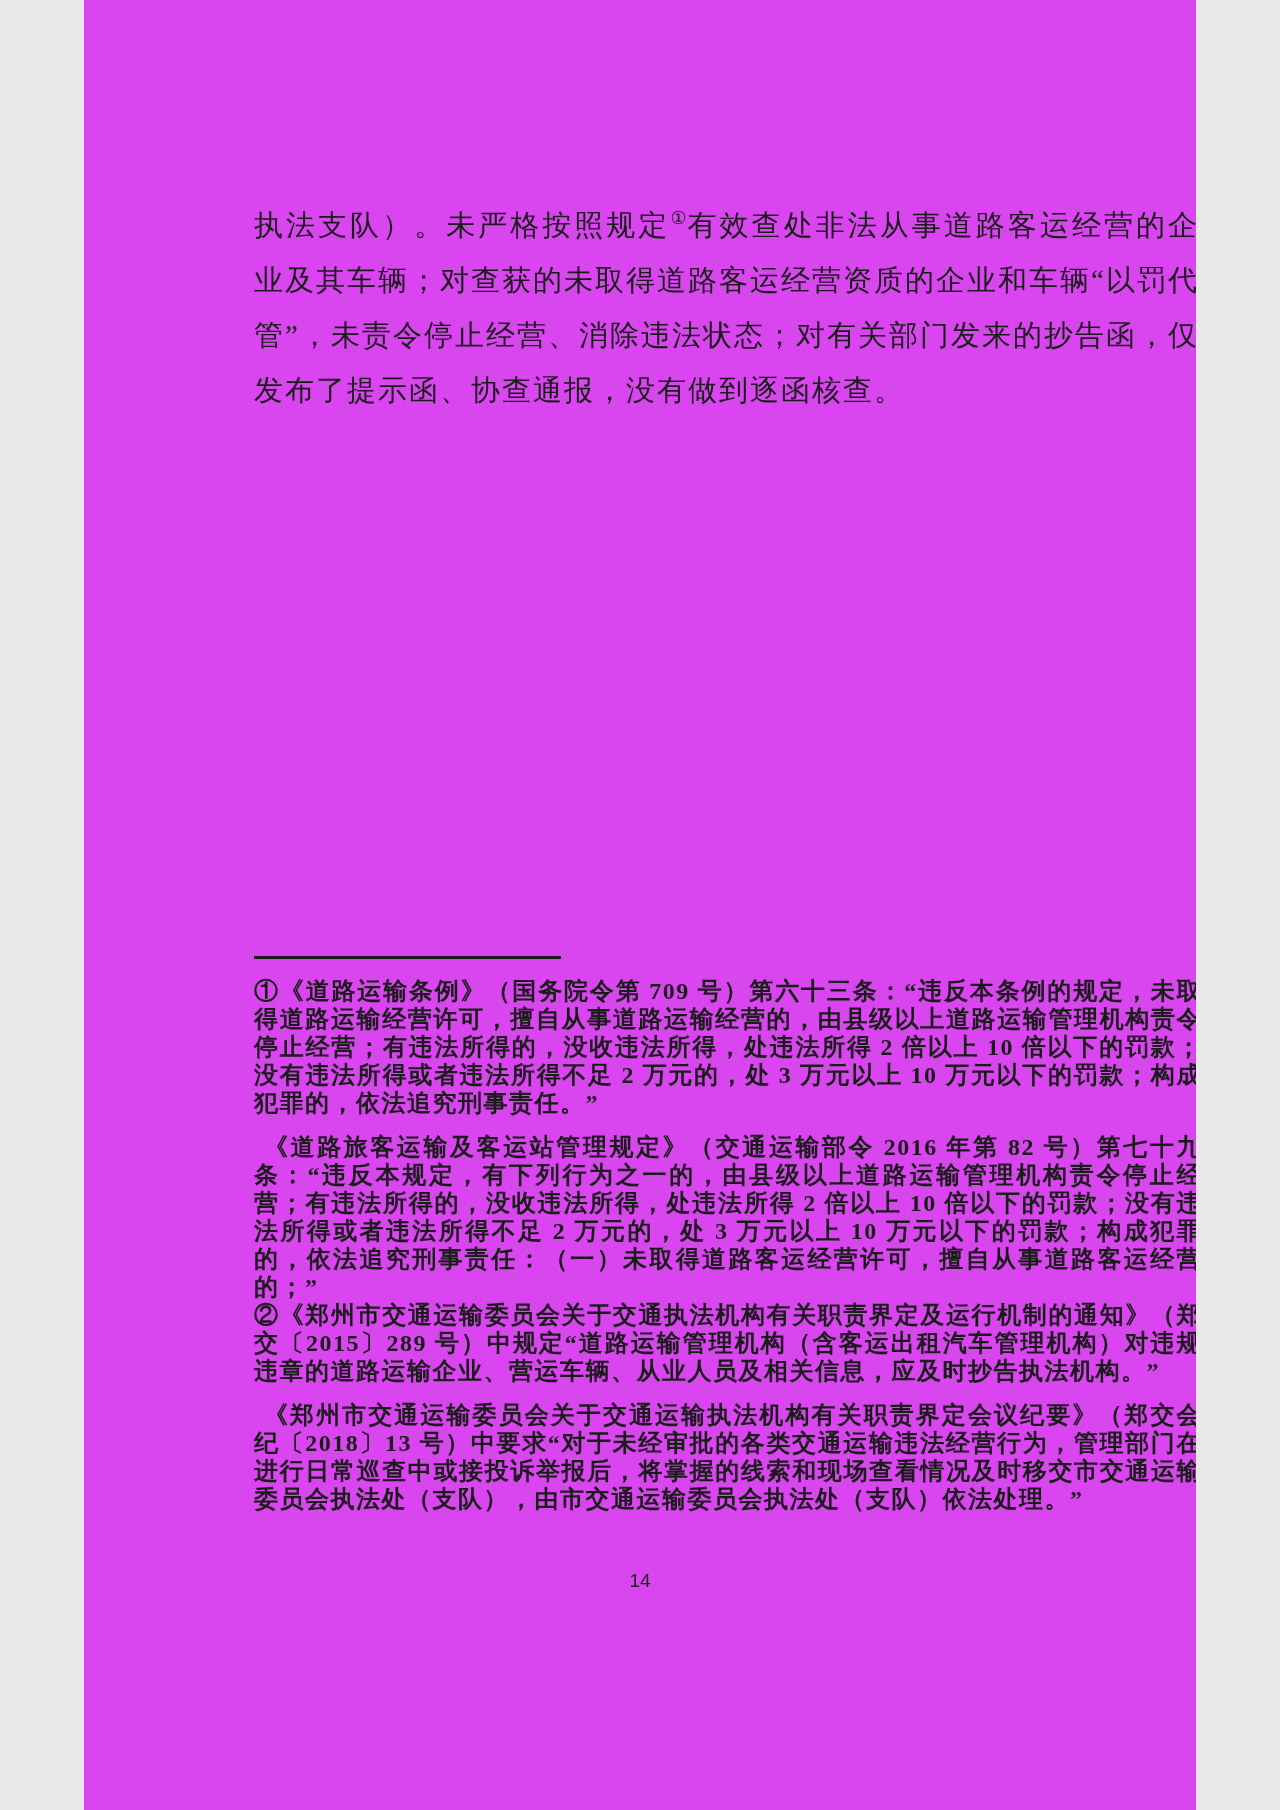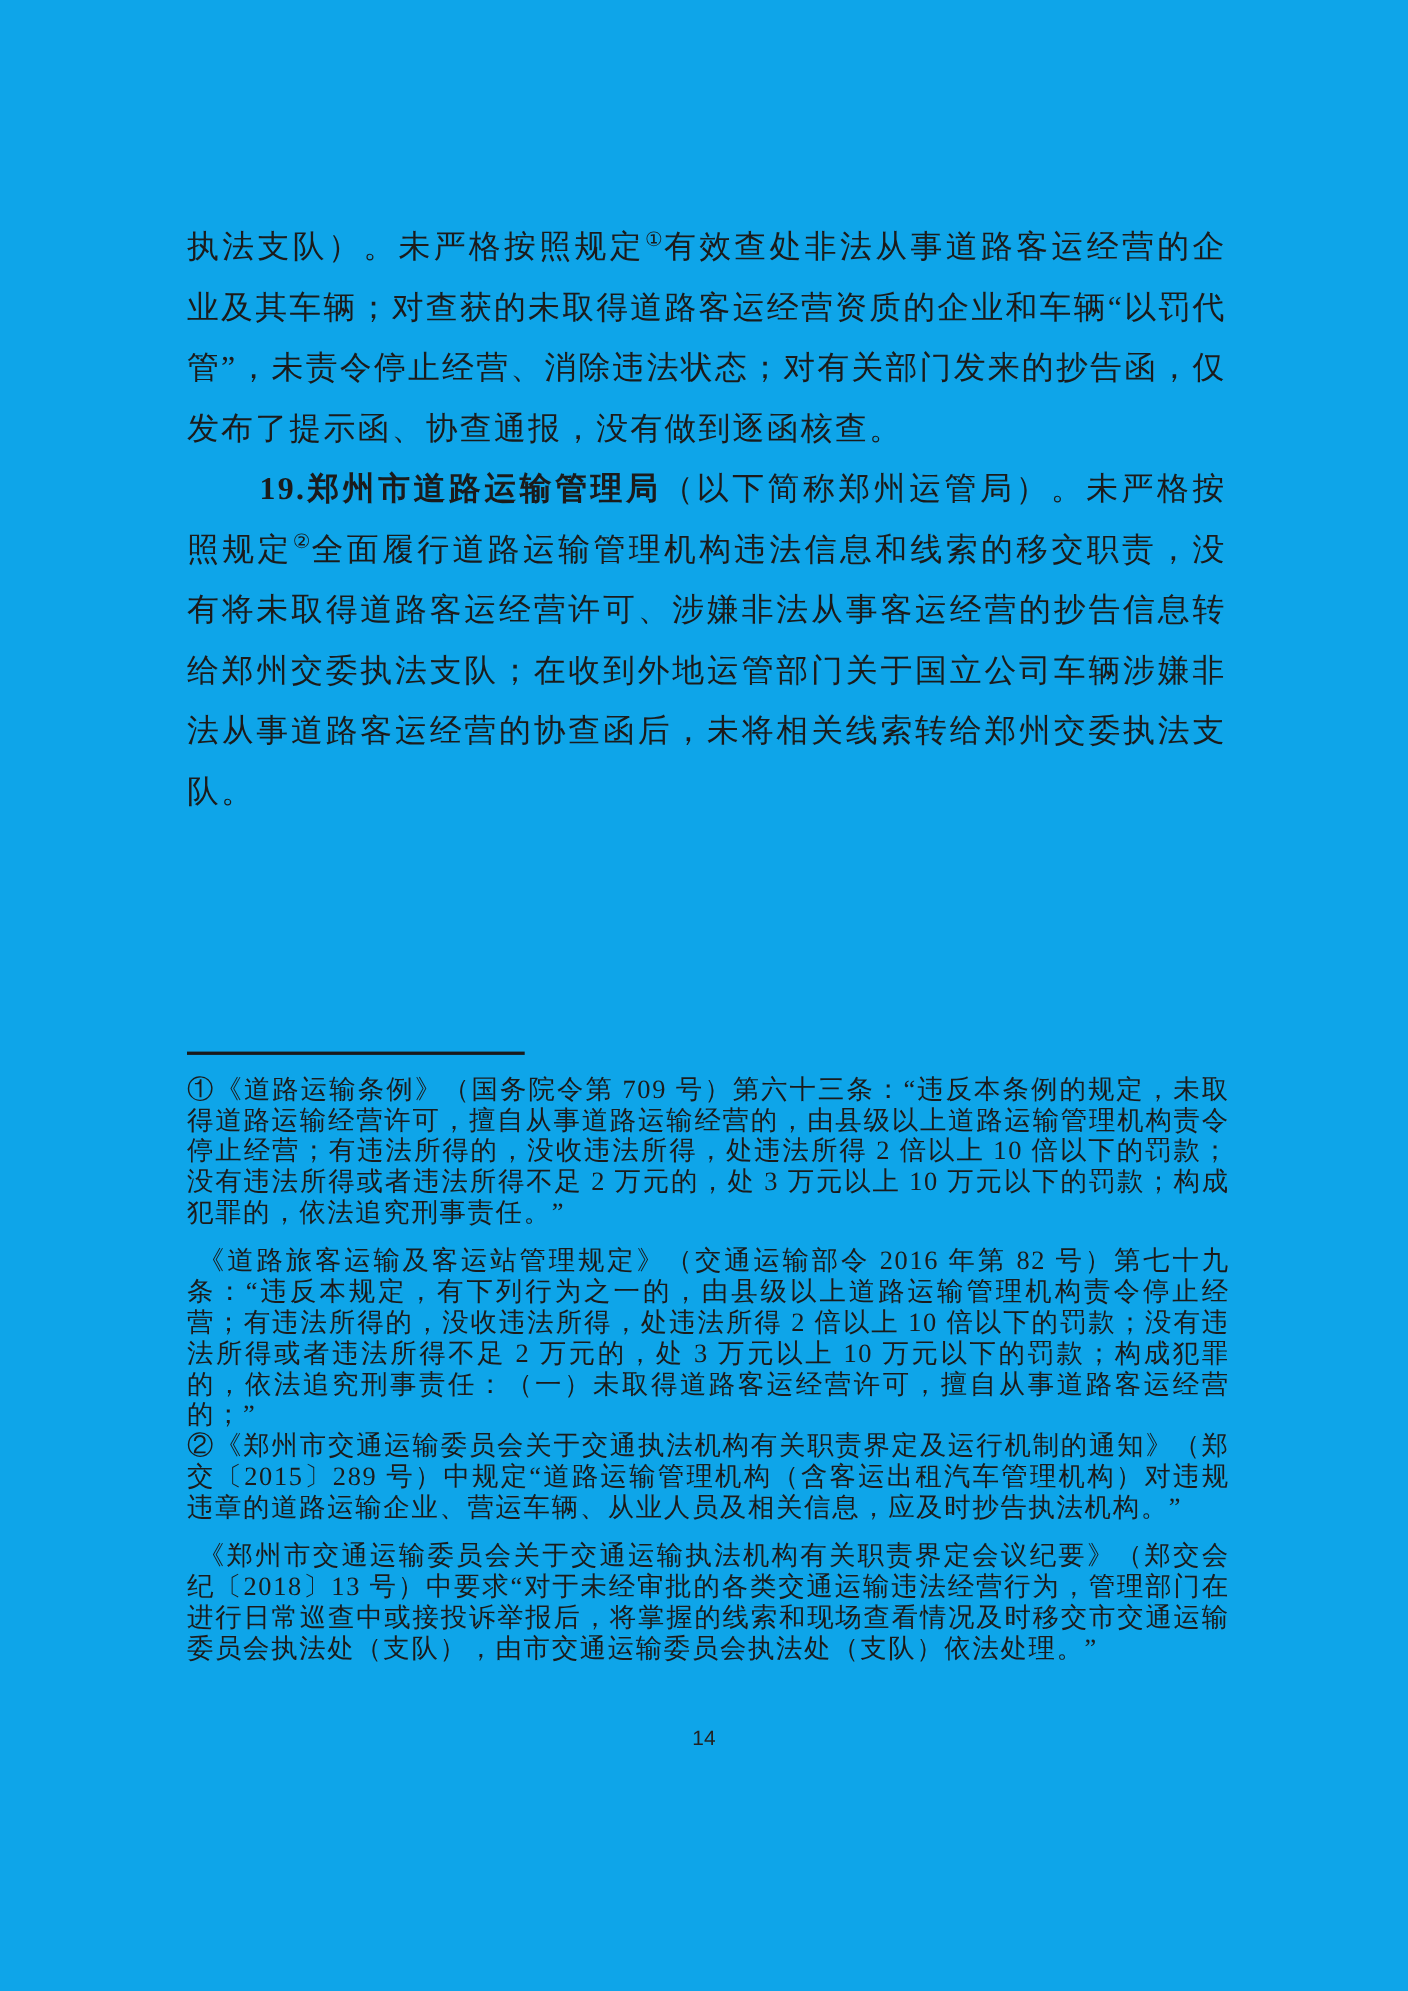--- a/index.html
+++ b/index.html
@@ -1,21 +1,21 @@
 <!DOCTYPE html>
 <html><head>
 <meta charset="utf-8">
 <style>
   html,body { margin:0; padding:0; background:#e8e8e8; }
   .page {
     position: relative;
-    width: 1280px;
+    width: 1112px;
     height: 1810px;
     margin: 0 auto;
-    background: #0ea5e9;
+    background: #d946ef;
     overflow: hidden;
     color: #1b1b1b;
     font-family: "Liberation Serif", "DejaVu Serif", serif;
   }
   .body-text {
     position: absolute;
     left: 170px;
     top: 198px;
     width: 945px;
     font-size: 29px;
@@ -43,40 +43,39 @@
   .footnotes {
     position: absolute;
     left: 170px;
     top: 977px;
     width: 948px;
     font-size: 24px;
     line-height: 28px;
     letter-spacing: 1.5px;
     text-align: justify;
   }
-  .footnotes p { margin: 0; padding: 0; }
+  .footnotes p { margin: 0; padding: 0; font-weight: bold; }
   .footnotes p.fn-sub { text-indent: 10px; margin-top: 16px; }
   .page-number {
     position: absolute;
     left: 0;
     right: 0;
     top: 1570px;
     text-align: center;
     font-family: "Liberation Sans", "DejaVu Sans", sans-serif;
     font-size: 19px;
     color: #222222;
   }
 </style>
 </head>
 <body>
 
 <div class="page">
   <div class="body-text">
       <p class=""><span>执法支队）。未严格按照规定</span><sup class="fn-ref">①</sup><span>有效查处非法从事道路客运经营的企业及其车辆；对查获的未取得道路客运经营资质的企业和车辆“以罚代管”，未责令停止经营、消除违法状态；对有关部门发来的抄告函，仅发布了提示函、协查通报，没有做到逐函核查。</span></p>
-      <p class="indent"><b class="heading-run">19.郑州市道路运输管理局</b><span>（以下简称郑州运管局）。未严格按照规定</span><sup class="fn-ref">②</sup><span>全面履行道路运输管理机构违法信息和线索的移交职责，没有将未取得道路客运经营许可、涉嫌非法从事客运经营的抄告信息转给郑州交委执法支队；在收到外地运管部门关于国立公司车辆涉嫌非法从事道路客运经营的协查函后，未将相关线索转给郑州交委执法支队。</span></p>
     </div>
   <div class="footnote-sep"></div>
   <div class="footnotes">
       <p class="">①《道路运输条例》（国务院令第 709 号）第六十三条：“违反本条例的规定，未取得道路运输经营许可，擅自从事道路运输经营的，由县级以上道路运输管理机构责令停止经营；有违法所得的，没收违法所得，处违法所得 2 倍以上 10 倍以下的罚款；没有违法所得或者违法所得不足 2 万元的，处 3 万元以上 10 万元以下的罚款；构成犯罪的，依法追究刑事责任。”</p>
       <p class="fn-sub">《道路旅客运输及客运站管理规定》（交通运输部令 2016 年第 82 号）第七十九条：“违反本规定，有下列行为之一的，由县级以上道路运输管理机构责令停止经营；有违法所得的，没收违法所得，处违法所得 2 倍以上 10 倍以下的罚款；没有违法所得或者违法所得不足 2 万元的，处 3 万元以上 10 万元以下的罚款；构成犯罪的，依法追究刑事责任：（一）未取得道路客运经营许可，擅自从事道路客运经营的；”</p>
       <p class="">②《郑州市交通运输委员会关于交通执法机构有关职责界定及运行机制的通知》（郑交〔2015〕289 号）中规定“道路运输管理机构（含客运出租汽车管理机构）对违规违章的道路运输企业、营运车辆、从业人员及相关信息，应及时抄告执法机构。”</p>
       <p class="fn-sub">《郑州市交通运输委员会关于交通运输执法机构有关职责界定会议纪要》（郑交会纪〔2018〕13 号）中要求“对于未经审批的各类交通运输违法经营行为，管理部门在进行日常巡查中或接投诉举报后，将掌握的线索和现场查看情况及时移交市交通运输委员会执法处（支队），由市交通运输委员会执法处（支队）依法处理。”</p>
     </div>
   <div class="page-number">14</div>
 </div>

